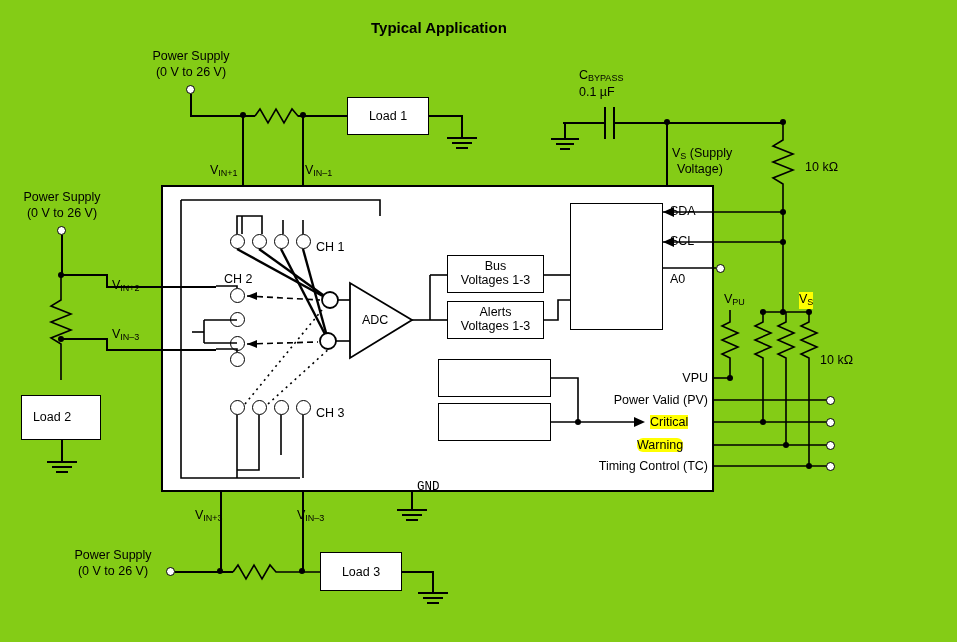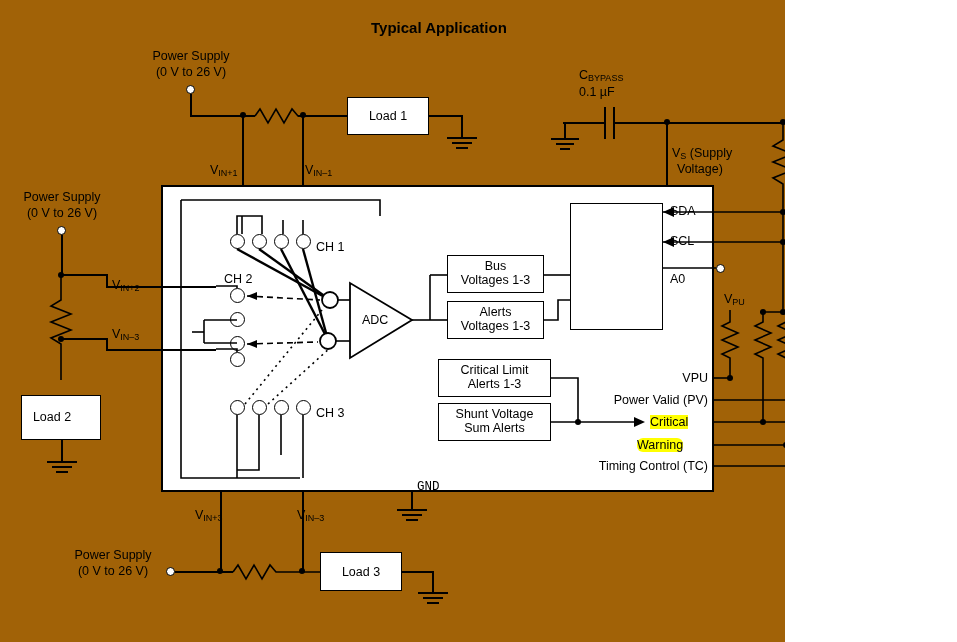--- a/index.html
+++ b/index.html
@@ -1,17 +1,17 @@
 <!DOCTYPE html>
 <html><head>
 <meta charset="utf-8">
 <style>
   html, body { margin:0; padding:0; background:#ffffff; }
   body { font-family:"Liberation Sans", sans-serif; }
-  #stage { position:relative; width:785px; height:642px; background:#a16207; overflow:hidden; }
+  #stage { position:relative; width:957px; height:642px; background:#84cc16; overflow:hidden; }
 
   .title { position:absolute; font-weight:bold; font-size:15px; color:#000; white-space:nowrap; }
 
   .lbl { position:absolute; font-size:12.5px; color:#000; white-space:nowrap; line-height:14px; }
   .lbl.c { text-align:center; }
   .lbl.r { text-align:right; }
   .hl { background:#ffff00; }
 
   sub { font-size:9px; vertical-align:-0.25em; }
   sup { font-size:9px; vertical-align:0.5em; }
@@ -211,28 +211,22 @@
     <polyline points="663,268 716,268" fill="none" stroke="#000" stroke-width="1.6"></polyline>
   </svg>
   <div class="dot" style="left:780px; top:209px;"></div>
   <div class="dot" style="left:780px; top:239px;"></div>
   <div class="lbl" style="left:670px; top:204px;">SDA</div>
   <div class="lbl" style="left:670px; top:234px;">SCL</div>
   <div class="lbl" style="left:670px; top:272px;">A0</div>
   <div class="ocirc" style="left:716px; top:264px;"></div>
 
   <div class="box" style="left:438px; top:359px; width:113px; height:38px;"></div>
-  <div class="boxlbl" style="left:438px; top:363px; width:113px;">
-    <span>Critical Limit</span><br><span>Alerts 1-3</span>
-  </div>
 
   <div class="box" style="left:438px; top:403px; width:113px; height:38px;"></div>
-  <div class="boxlbl" style="left:438px; top:407px; width:113px;">
-    <span>Shunt Voltage</span><br><span>Sum Alerts</span>
-  </div>
 
   <svg class="ov">
     <polyline points="551,378 578,378 578,422 551,422" fill="none" stroke="#000" stroke-width="1.6"></polyline>
     <polyline points="578,422 638,422" fill="none" stroke="#000" stroke-width="1.6"></polyline>
     <polygon points="645,422 634,417 634,427" fill="#000"></polygon>
 
     <polyline points="714,400 828,400" fill="none" stroke="#000" stroke-width="1.6"></polyline>
     <polyline points="714,422 828,422" fill="none" stroke="#000" stroke-width="1.6"></polyline>
     <polyline points="714,445 828,445" fill="none" stroke="#000" stroke-width="1.6"></polyline>
     <polyline points="714,466 828,466" fill="none" stroke="#000" stroke-width="1.6"></polyline>

